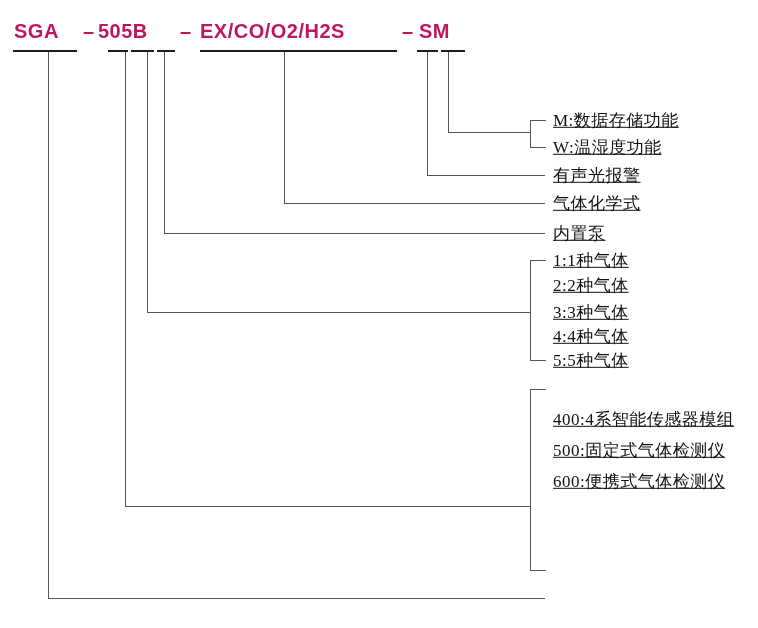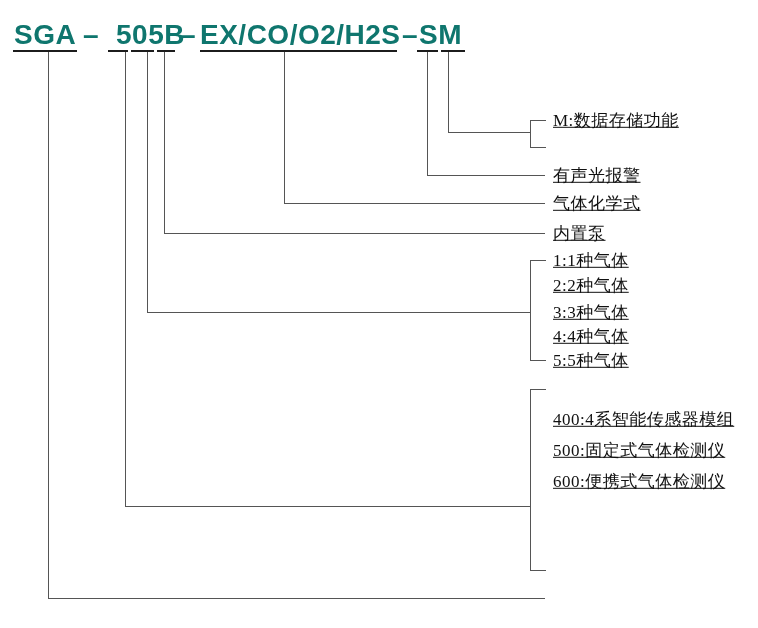--- a/index.html
+++ b/index.html
@@ -4,41 +4,41 @@
 <style>
   html,body{margin:0;padding:0;background:#ffffff;}
   .canvas{
     position:relative;width:758px;height:628px;background:#ffffff;overflow:hidden;
     font-family:"Liberation Serif","DejaVu Serif",serif;
   }
   
   .tseg{
     position:absolute;top:21px;line-height:1;white-space:nowrap;
     font-family:"Liberation Sans","DejaVu Sans",sans-serif;
-    font-weight:bold;font-size:28px;letter-spacing:.5px;color:#0f766e;
+    font-weight:bold;font-size:20px;letter-spacing:.5px;color:#be185d;
   }
   
   .u{position:absolute;top:50px;height:2px;background:#1c1c1c;}
   
   .v{position:absolute;width:1px;background:#555;}
   .h{position:absolute;height:1px;background:#555;}
   
   .lbl{
     position:absolute;left:553px;transform:translateY(-50%);
     font-size:17px;letter-spacing:.5px;color:#111;white-space:nowrap;line-height:1.2;text-decoration:underline;
   }
 </style>
 </head>
 <body>
 
 <div class="canvas">
 
   <span class="tseg" style="left:14px">SGA</span>
   <span class="tseg" style="left:83px">–</span>
-  <span class="tseg" style="left:116px">505B</span>
+  <span class="tseg" style="left:98px">505B</span>
   <span class="tseg" style="left:180px">–</span>
   <span class="tseg" style="left:200px">EX/CO/O2/H2S</span>
   <span class="tseg" style="left:402px">–</span>
   <span class="tseg" style="left:419px">SM</span>
 
   <div class="u" style="left:13px;width:64px"></div>
   <div class="u" style="left:108px;width:20px"></div>
   <div class="u" style="left:131px;width:23px"></div>
   <div class="u" style="left:157px;width:18px"></div>
   <div class="u" style="left:200px;width:197px"></div>
@@ -71,20 +71,21 @@
 
   <div class="v" style="left:530px;top:260px;height:101px"></div>
   <div class="h" style="left:531px;top:260px;width:15px"></div>
   <div class="h" style="left:531px;top:360px;width:15px"></div>
 
   <div class="v" style="left:530px;top:389px;height:182px"></div>
   <div class="h" style="left:531px;top:389px;width:15px"></div>
   <div class="h" style="left:531px;top:570px;width:15px"></div>
 
   <div class="lbl" style="top:121px">M:数据存储功能</div>
+  <div class="lbl" style="top:148px">W:温湿度功能</div>
   <div class="lbl" style="top:176px">有声光报警</div>
   <div class="lbl" style="top:204px">气体化学式</div>
   <div class="lbl" style="top:234px">内置泵</div>
 
   <div class="lbl" style="top:261px">1:1种气体</div>
   <div class="lbl" style="top:286px">2:2种气体</div>
   <div class="lbl" style="top:313px">3:3种气体</div>
   <div class="lbl" style="top:337px">4:4种气体</div>
   <div class="lbl" style="top:361px">5:5种气体</div>
 

